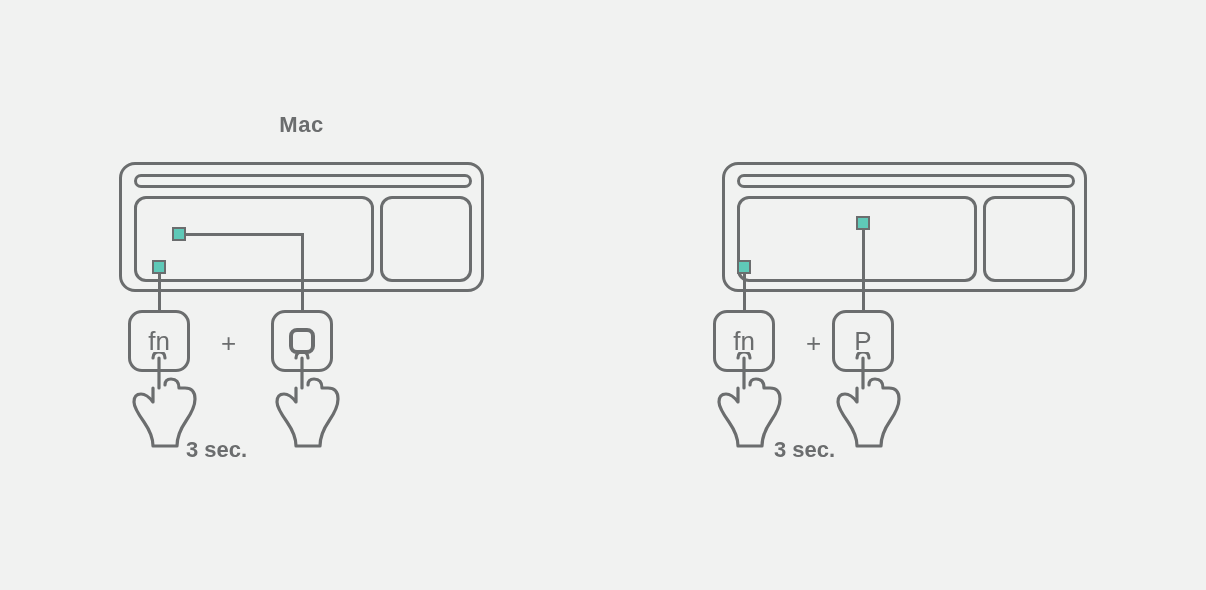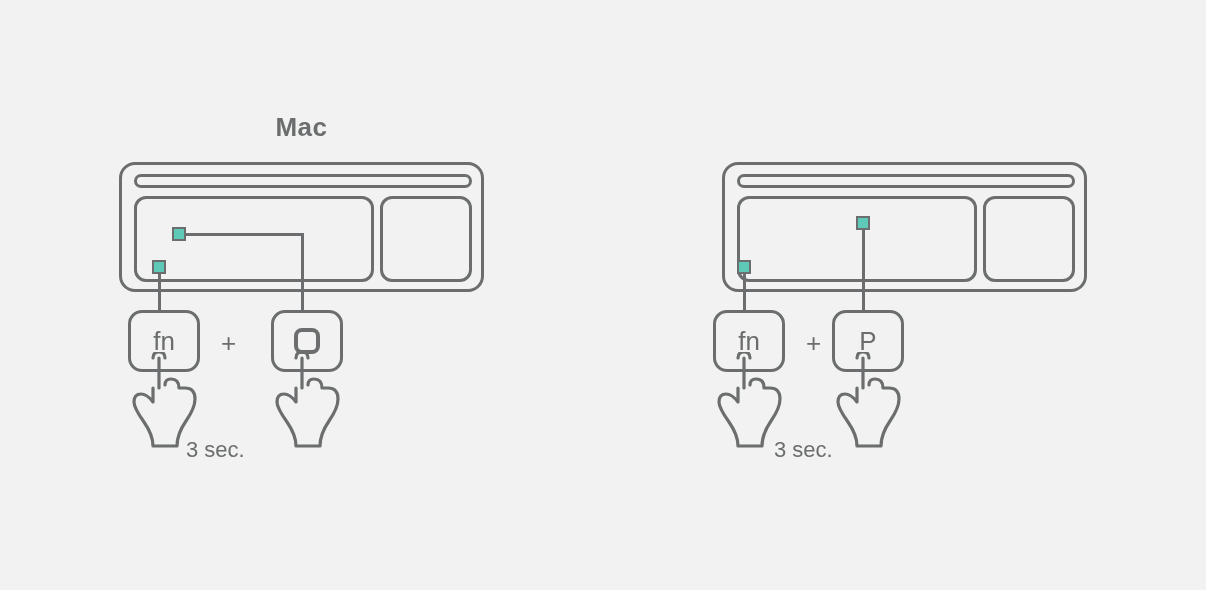--- a/index.html
+++ b/index.html
@@ -7,21 +7,21 @@
     width:1206px;height:590px;
     background:#f1f2f1;
     font-family:"Segoe UI",Arial,Helvetica,sans-serif;
     color:#6b6d6e;
     position:relative;
   }
   .panel{position:absolute;top:0;width:603px;height:590px}
   .panel.right{left:603px}
   .heading{
     position:absolute;top:112px;left:0;width:100%;
-    text-align:center;font-size:26px;font-weight:600;
+    text-align:center;font-size:22px;font-weight:600;
     letter-spacing:.5px;
   }
   
   .kbd{
     position:absolute;top:162px;left:119px;
     width:365px;height:130px;
     border:3px solid #6b6d6e;border-radius:16px;
     box-sizing:border-box;background:#f1f2f1;
   }
   .kbd .bar{
@@ -38,37 +38,37 @@
   }
   
   .dot{
     position:absolute;width:14px;height:14px;
     background:#5fc9b8;border:2px solid #6b6d6e;box-sizing:border-box;
   }
   
   .line{position:absolute;background:#6b6d6e}
   
   .key{
-    position:absolute;width:72px;height:62px;
+    position:absolute;width:62px;height:62px;
     border:3px solid #6b6d6e;border-radius:14px;box-sizing:border-box;
     display:flex;align-items:center;justify-content:center;
     font-size:26px;font-weight:500;background:#f1f2f1;
   }
   .key .o-glyph{
     width:26px;height:26px;border:4px solid #6b6d6e;border-radius:8px;
     box-sizing:border-box;
   }
   .plus{
     position:absolute;font-size:26px;font-weight:500;
   }
   
   .hand{position:absolute;width:100px;height:110px}
   .hand svg{display:block}
   .duration{
-    position:absolute;font-size:22px;font-weight:400;
+    position:absolute;font-size:22px;font-weight:700;
   }
 </style>
 </head>
 <body>
 
 <div class="panel left">
   <div class="heading">Mac</div>
 
   <div class="kbd">
     <div class="bar"></div>

